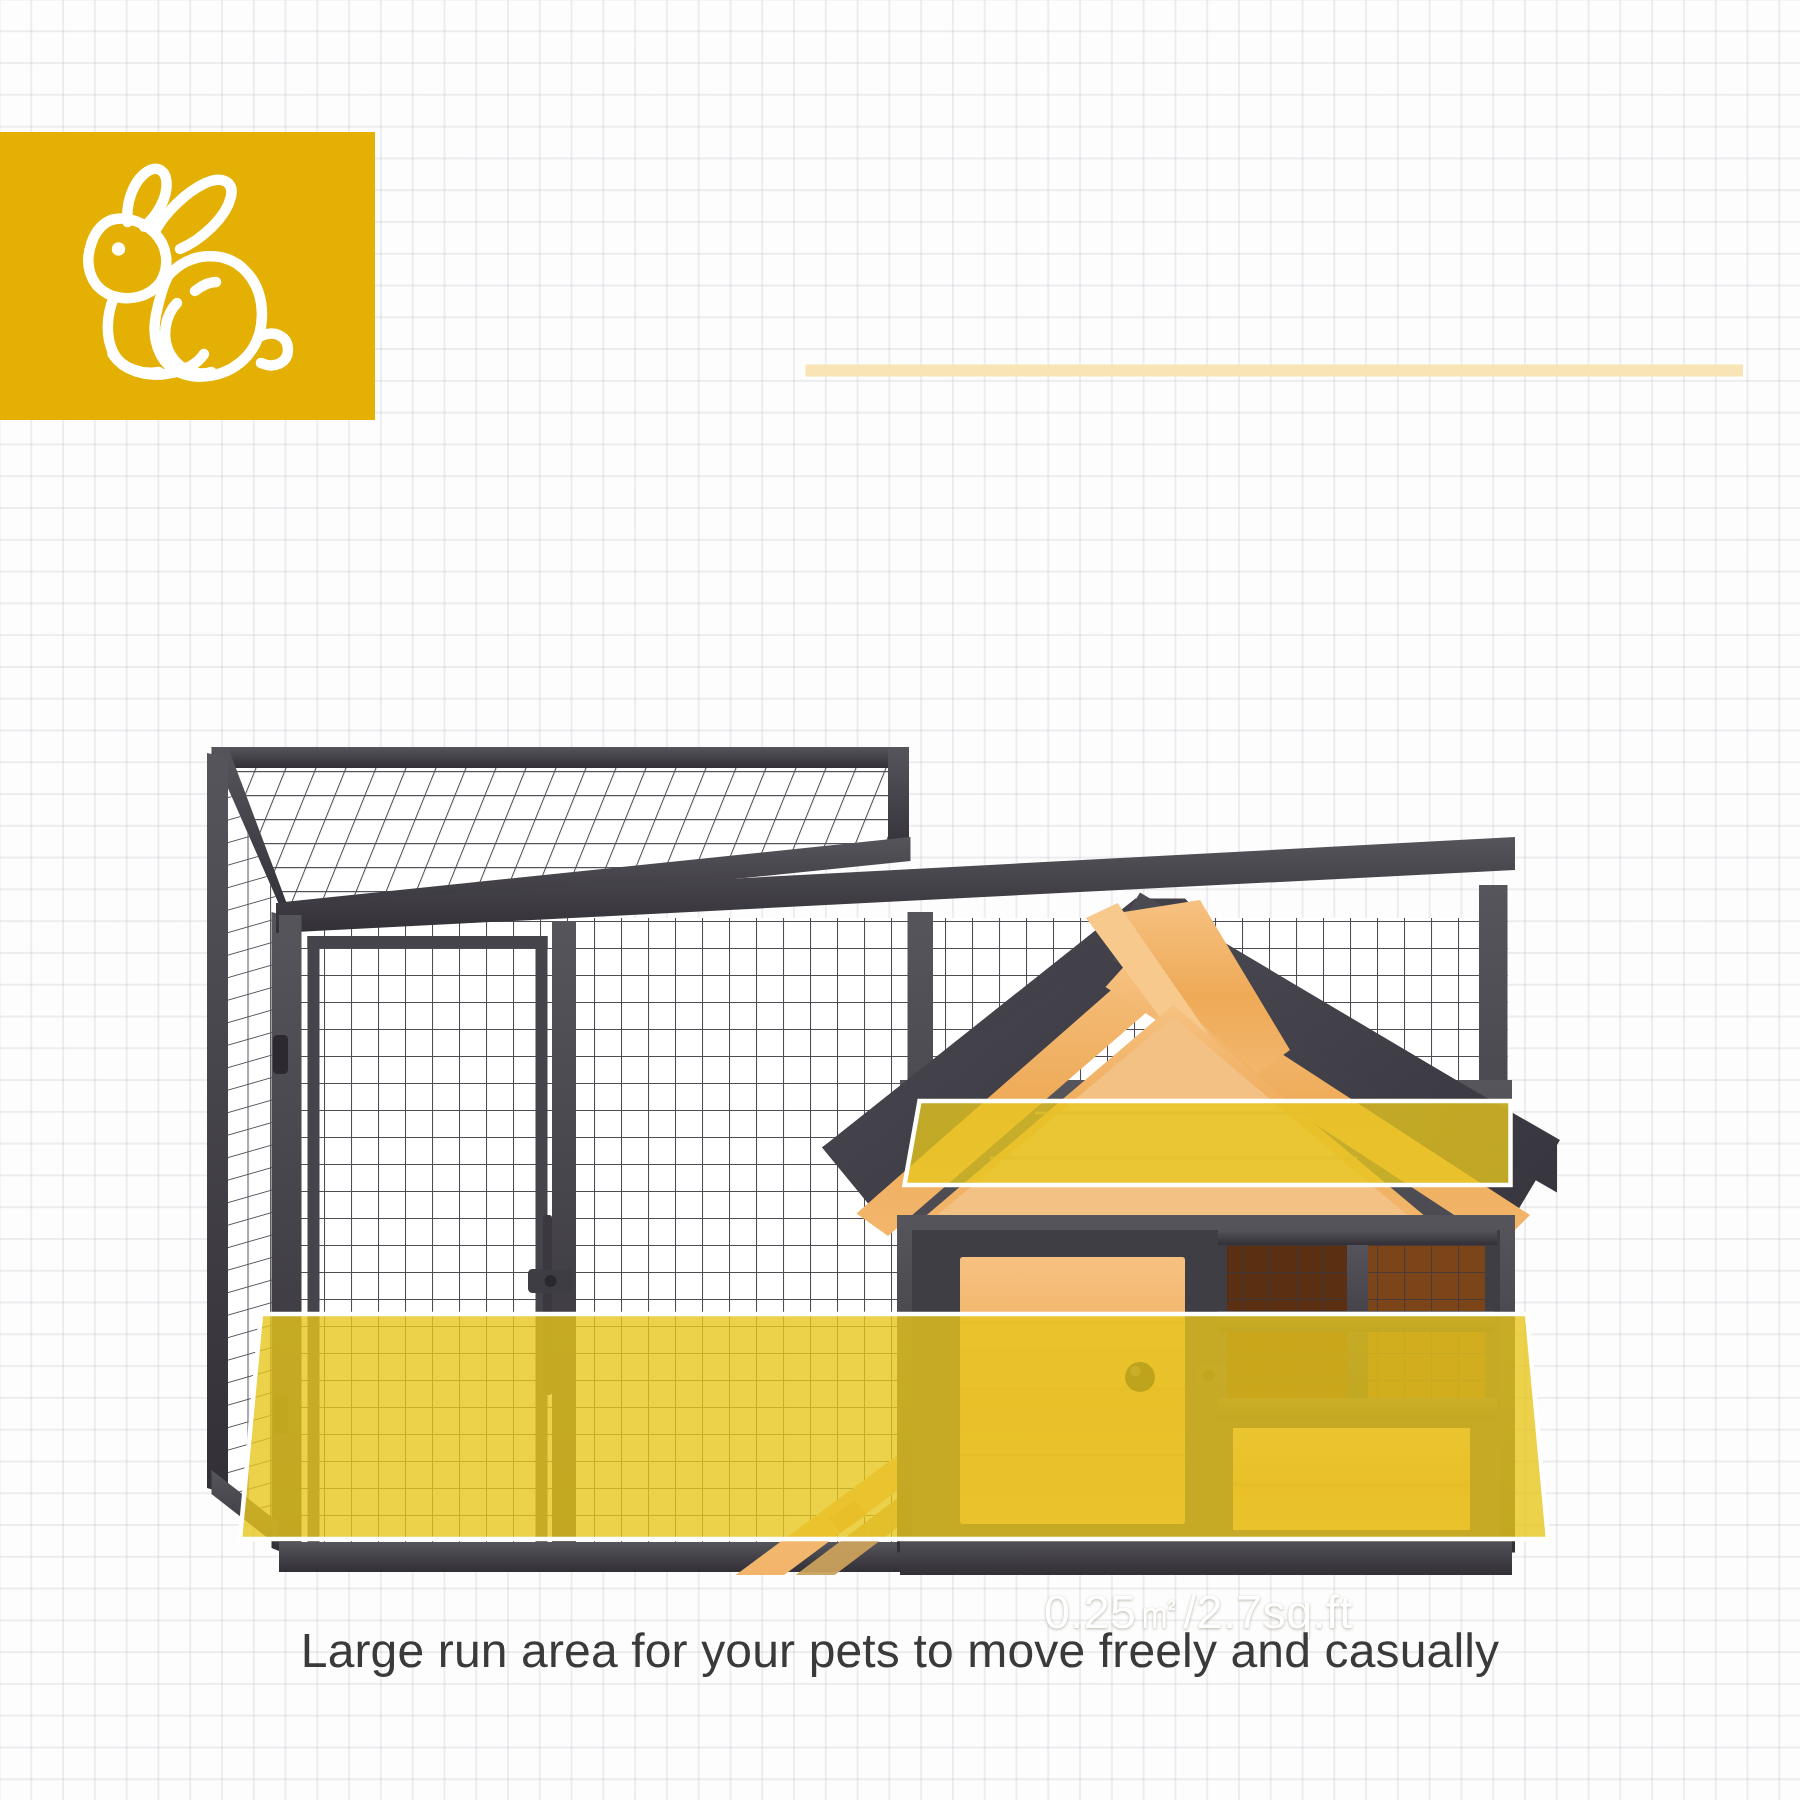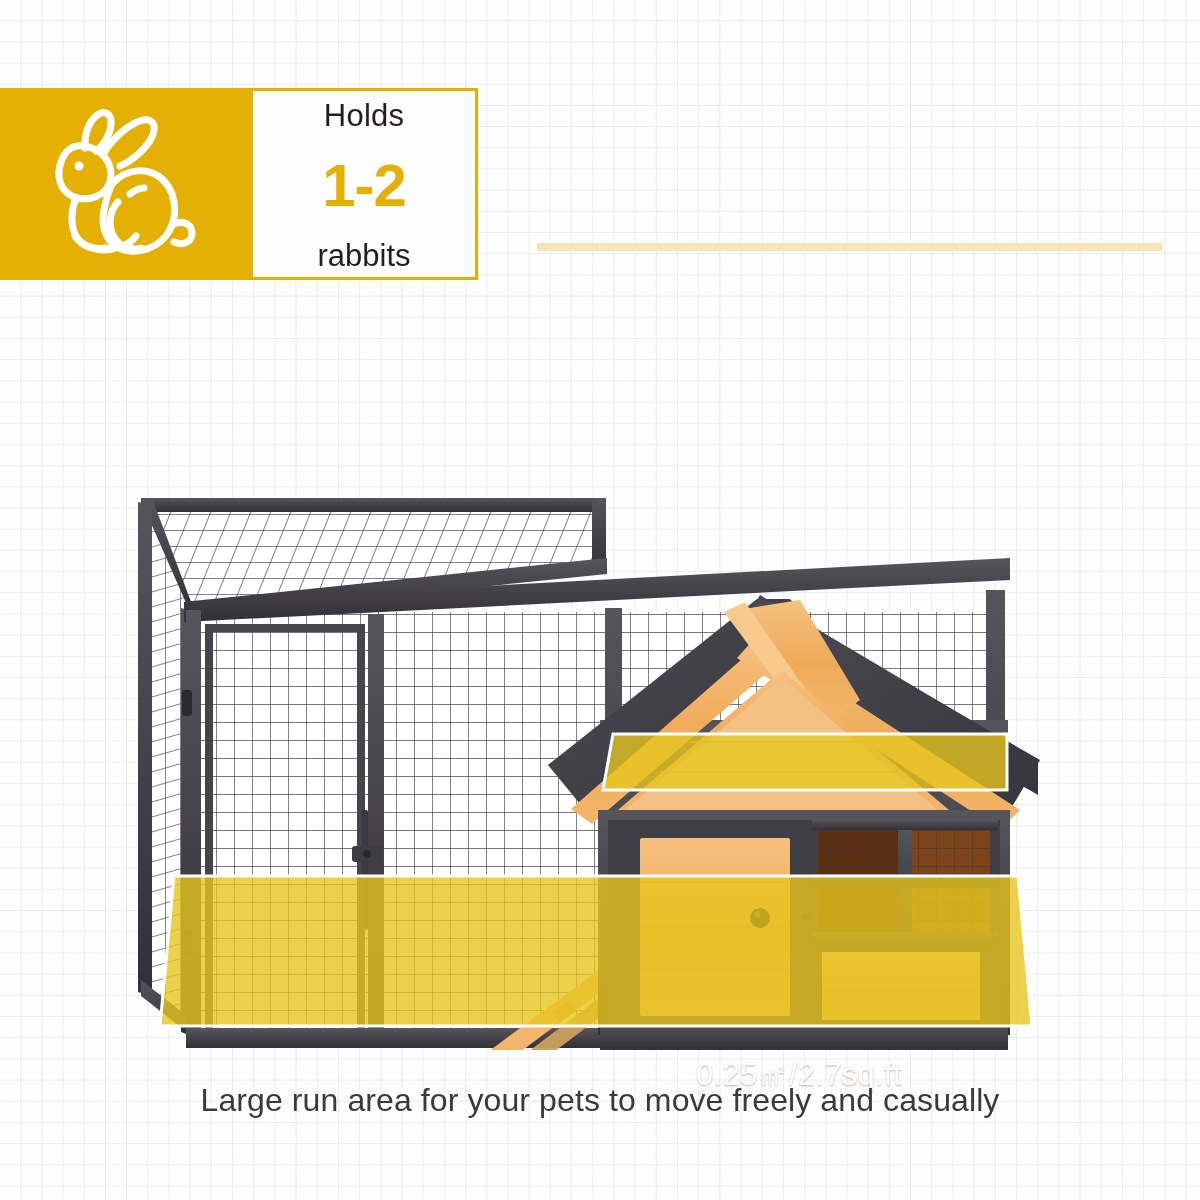--- a/index.html
+++ b/index.html
@@ -98,25 +98,20 @@
         <path d="M78 88 C83 84 88 82 92 82"></path>
 
         <path d="M24 92 C19 104 18 119 24 130 C29 139 41 144 54 142"></path>
 
         <path d="M23 130 C30 141 46 146 60 143 C72 141 80 136 84 130"></path>
 
         <path d="M122 118 C131 114 140 118 140 127 C140 136 131 140 122 136"></path>
       </svg>
     </div>
 
-    <div id="holds-panel">
-      <div class="holds-top">Holds</div>
-      <div class="holds-big">1-2</div>
-      <div class="holds-bot">rabbits</div>
-    </div>
 
   </div>
 
   <div id="headline-rule"></div>
 
   <div id="product">
 
     <svg style="position:absolute;left:0;top:0;width:1200px;height:760px;">
 
       <defs>

